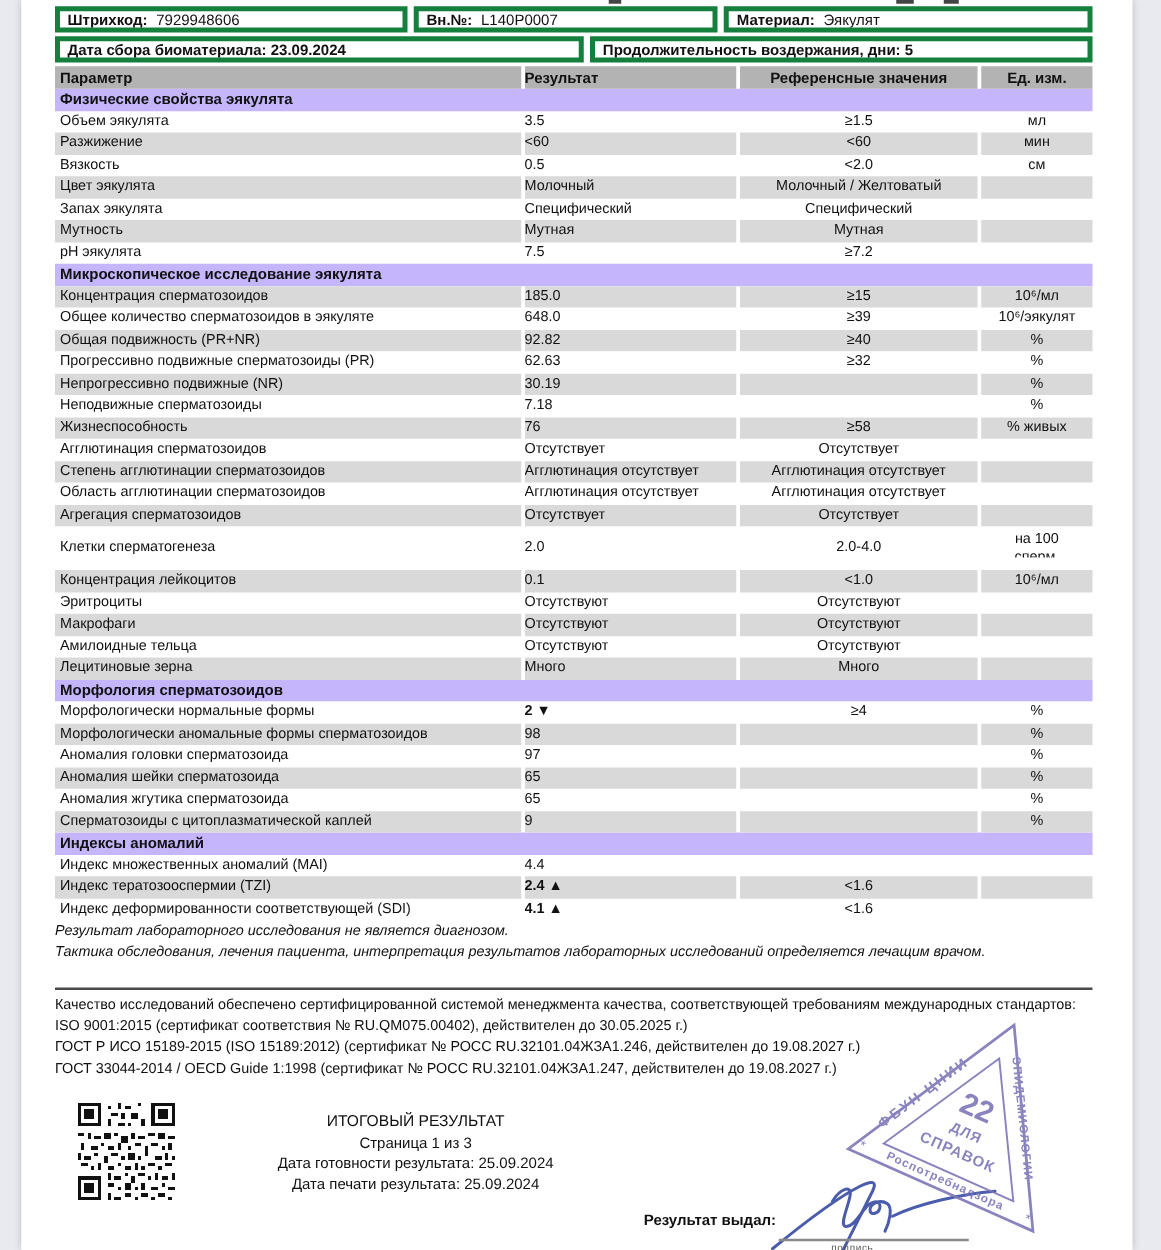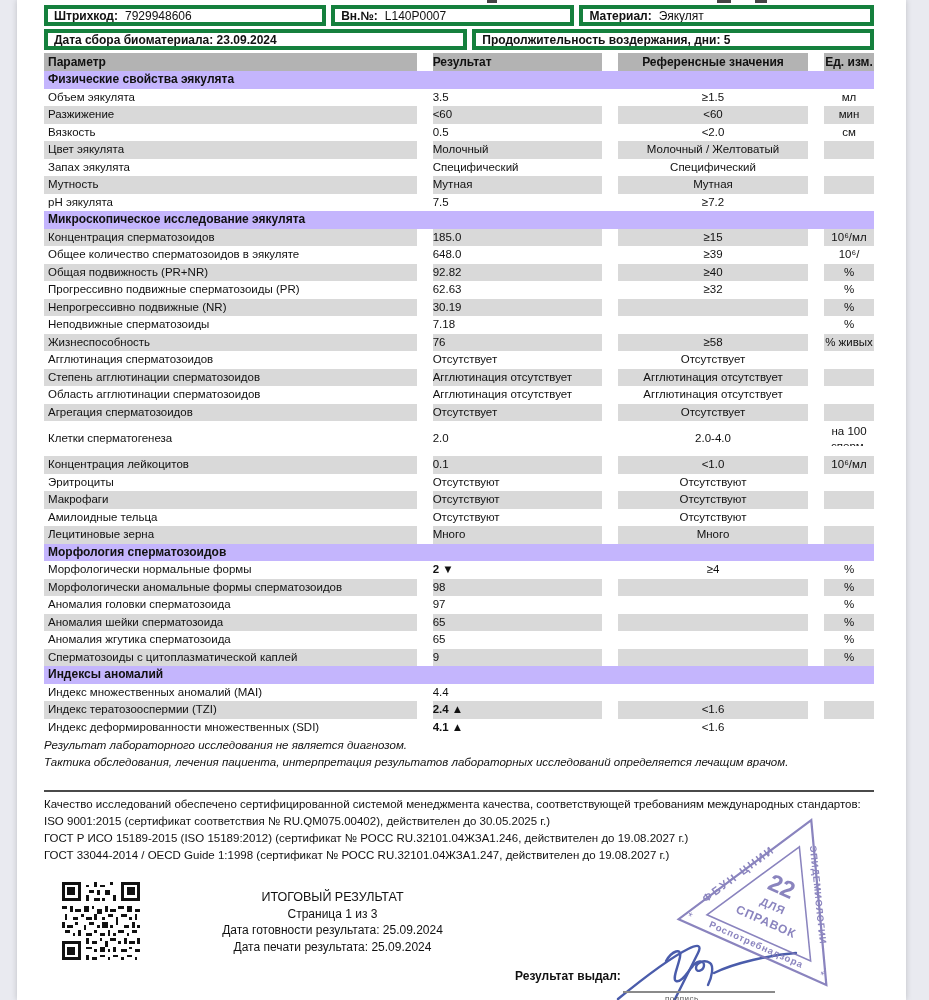--- a/index.html
+++ b/index.html
@@ -20,21 +20,21 @@
   .meta-row{display:flex;gap:5px;margin-bottom:3px;}
   .meta-box{
     box-sizing:border-box;border:4px solid #15803d;height:21px;
     display:flex;align-items:center;padding:0 6px;font-size:12px;white-space:nowrap;overflow:hidden;
   }
   .meta-box b{margin-right:7px;}
   .w-bar{flex:0 0 34%;} .w-int{flex:0 0 29.3%;} .w-mat{flex:1;}
   .w-date{flex:0 0 51%;} .w-abst{flex:1;}
 
   
-  .thead,.trow{display:flex;gap:16px;}
+  .thead,.trow{display:flex;gap:3px;}
   .thead{background:transparent;margin-top:2px;}
   .thead .cell{background:#b3b3b3;font-weight:bold;font-size:12px;height:18px;line-height:18px;text-align:center;}
   .trow{height:17.5px;font-size:11.5px;}
   .trow .cell{height:17.5px;line-height:17.5px;overflow:hidden;}
   .trow.tall{height:35px;}
   .trow.tall .cell{height:50px;line-height:35px;}
   .trow.tall .c-unit{line-height:15px;white-space:pre-line;padding-top:3px;box-sizing:border-box;height:25px;}
   .trow.section{
     background:#c4b5fd;font-weight:bold;font-size:12px;
     padding-left:4px;line-height:17.5px;box-sizing:border-box;
@@ -301,21 +301,21 @@
           <div class="cell c-ref"></div>
           <div class="cell c-unit"></div>
         </div>
         <div class="trow shade">
           <div class="cell c-param">Индекс тератозооспермии (TZI)</div>
           <div class="cell c-result bold">2.4 ▲</div>
           <div class="cell c-ref">&lt;1.6</div>
           <div class="cell c-unit"></div>
         </div>
         <div class="trow">
-          <div class="cell c-param">Индекс деформированности множественных (SDI)</div>
+          <div class="cell c-param">Индекс деформированности соответствующей (SDI)</div>
           <div class="cell c-result bold">4.1 ▲</div>
           <div class="cell c-ref">&lt;1.6</div>
           <div class="cell c-unit"></div>
         </div>
       </div>
 
     <div class="notes">
         <div>Результат лабораторного исследования не является диагнозом.</div>
         <div>Тактика обследования, лечения пациента, интерпретация результатов лабораторных исследований определяется лечащим врачом.</div>
       </div>

